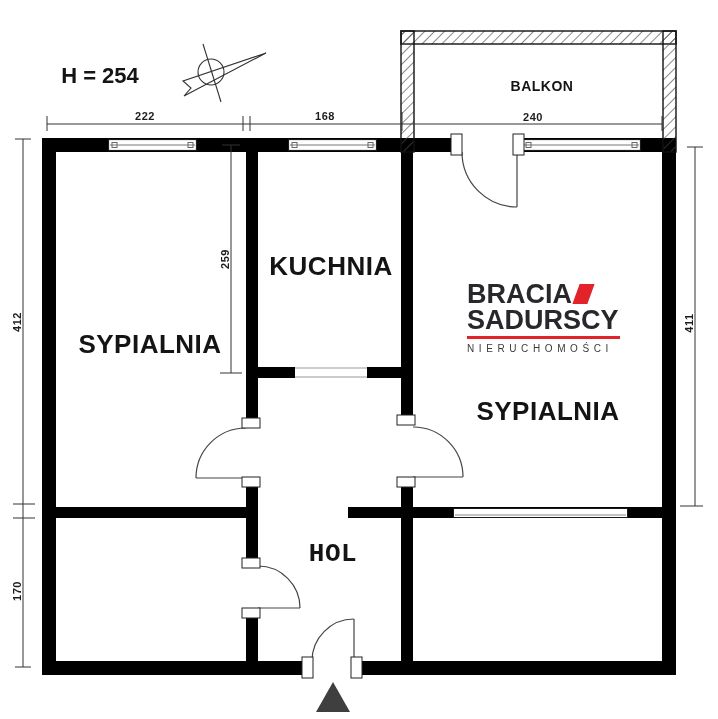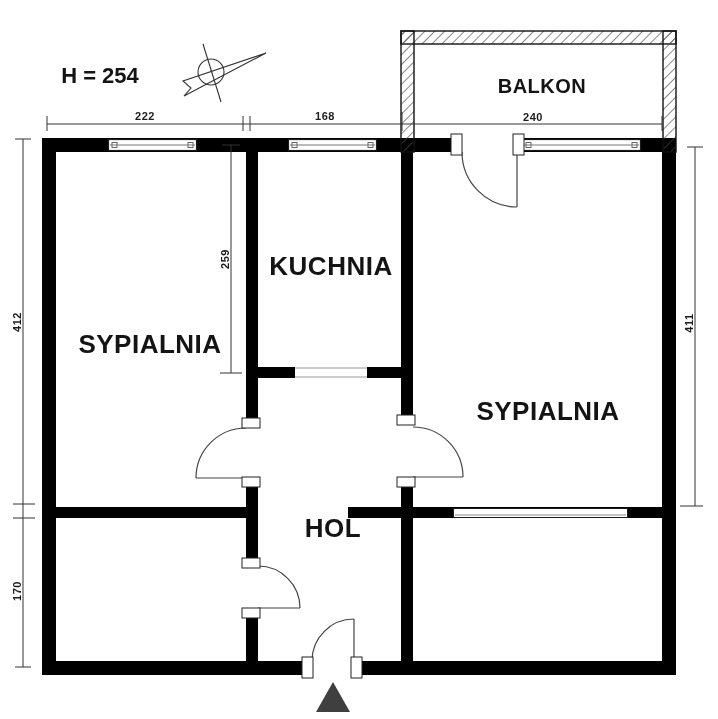--- a/index.html
+++ b/index.html
@@ -2,21 +2,21 @@
 <html><head>
 <meta charset="utf-8">
 <style>
   html,body{margin:0;padding:0;background:#ffffff;}
   .plan{position:relative;width:718px;height:719px;background:#ffffff;overflow:hidden;
         font-family:"Liberation Sans",sans-serif;}
   .plan svg{position:absolute;left:0;top:0;}
   .lbl{position:absolute;transform:translate(-50%,-50%);white-space:nowrap;
        color:#141414;font-weight:bold;}
   .room{font-size:26px;letter-spacing:0.5px;}
-  .room-sm{font-size:20px;letter-spacing:0.5px;}
+  .room-sm{font-size:14px;letter-spacing:0.5px;}
   .hnote{font-size:22px;}
   .dim{font-size:11px;color:#1c1c1c;letter-spacing:0.5px;}
   .rot{transform:translate(-50%,-50%) rotate(-90deg);}
   
   .logo{position:absolute;left:467px;top:281px;width:156px;}
   .logo-row{display:flex;align-items:flex-start;line-height:26px;}
   .logo-txt{font-size:27px;font-weight:bold;color:#28282c;letter-spacing:0px;}
   .logo-mark{width:15px;height:20px;background:#e2232a;transform:skewX(-20deg);
              margin-left:4px;margin-top:3px;}
   .logo-rule{height:2.5px;background:#e2232a;width:153px;margin-top:3px;}
@@ -161,24 +161,35 @@
 
     <polygon points="333,682 316,712 350,712" fill="#3f3f3f"></polygon>
   </svg>
 
   <div class="lbl hnote" style="left:100px;top:76px;">H = 254</div>
 
   <div class="lbl room-sm" style="left:542px;top:86px;">BALKON</div>
   <div class="lbl room" style="left:150px;top:344px;">SYPIALNIA</div>
   <div class="lbl room" style="left:331px;top:266px;">KUCHNIA</div>
   <div class="lbl room" style="left:548px;top:411px;">SYPIALNIA</div>
-  <div class="lbl room" style="left:333px;top:528px;">HOL</div>
+  <div class="lbl room" style="left:333px;top:554px;font-family:Liberation Mono, monospace;">HOL</div>
 
   <div class="lbl dim" style="left:145px;top:116px;">222</div>
   <div class="lbl dim" style="left:325px;top:116px;">168</div>
   <div class="lbl dim" style="left:533px;top:117px;">240</div>
   <div class="lbl dim rot" style="left:17px;top:322px;">412</div>
   <div class="lbl dim rot" style="left:17px;top:591px;">170</div>
   <div class="lbl dim rot" style="left:689px;top:323px;">411</div>
   <div class="lbl dim rot" style="left:225px;top:259px;">259</div>
 
+  <div class="logo">
+    <div class="logo-row">
+      <span class="logo-txt">BRACIA</span>
+      <span class="logo-mark"></span>
+    </div>
+    <div class="logo-row">
+      <span class="logo-txt">SADURSCY</span>
+    </div>
+    <div class="logo-rule"></div>
+    <div class="logo-sub">NIERUCHOMOŚCI</div>
+  </div>
 
 </div>
 
 </body></html>

